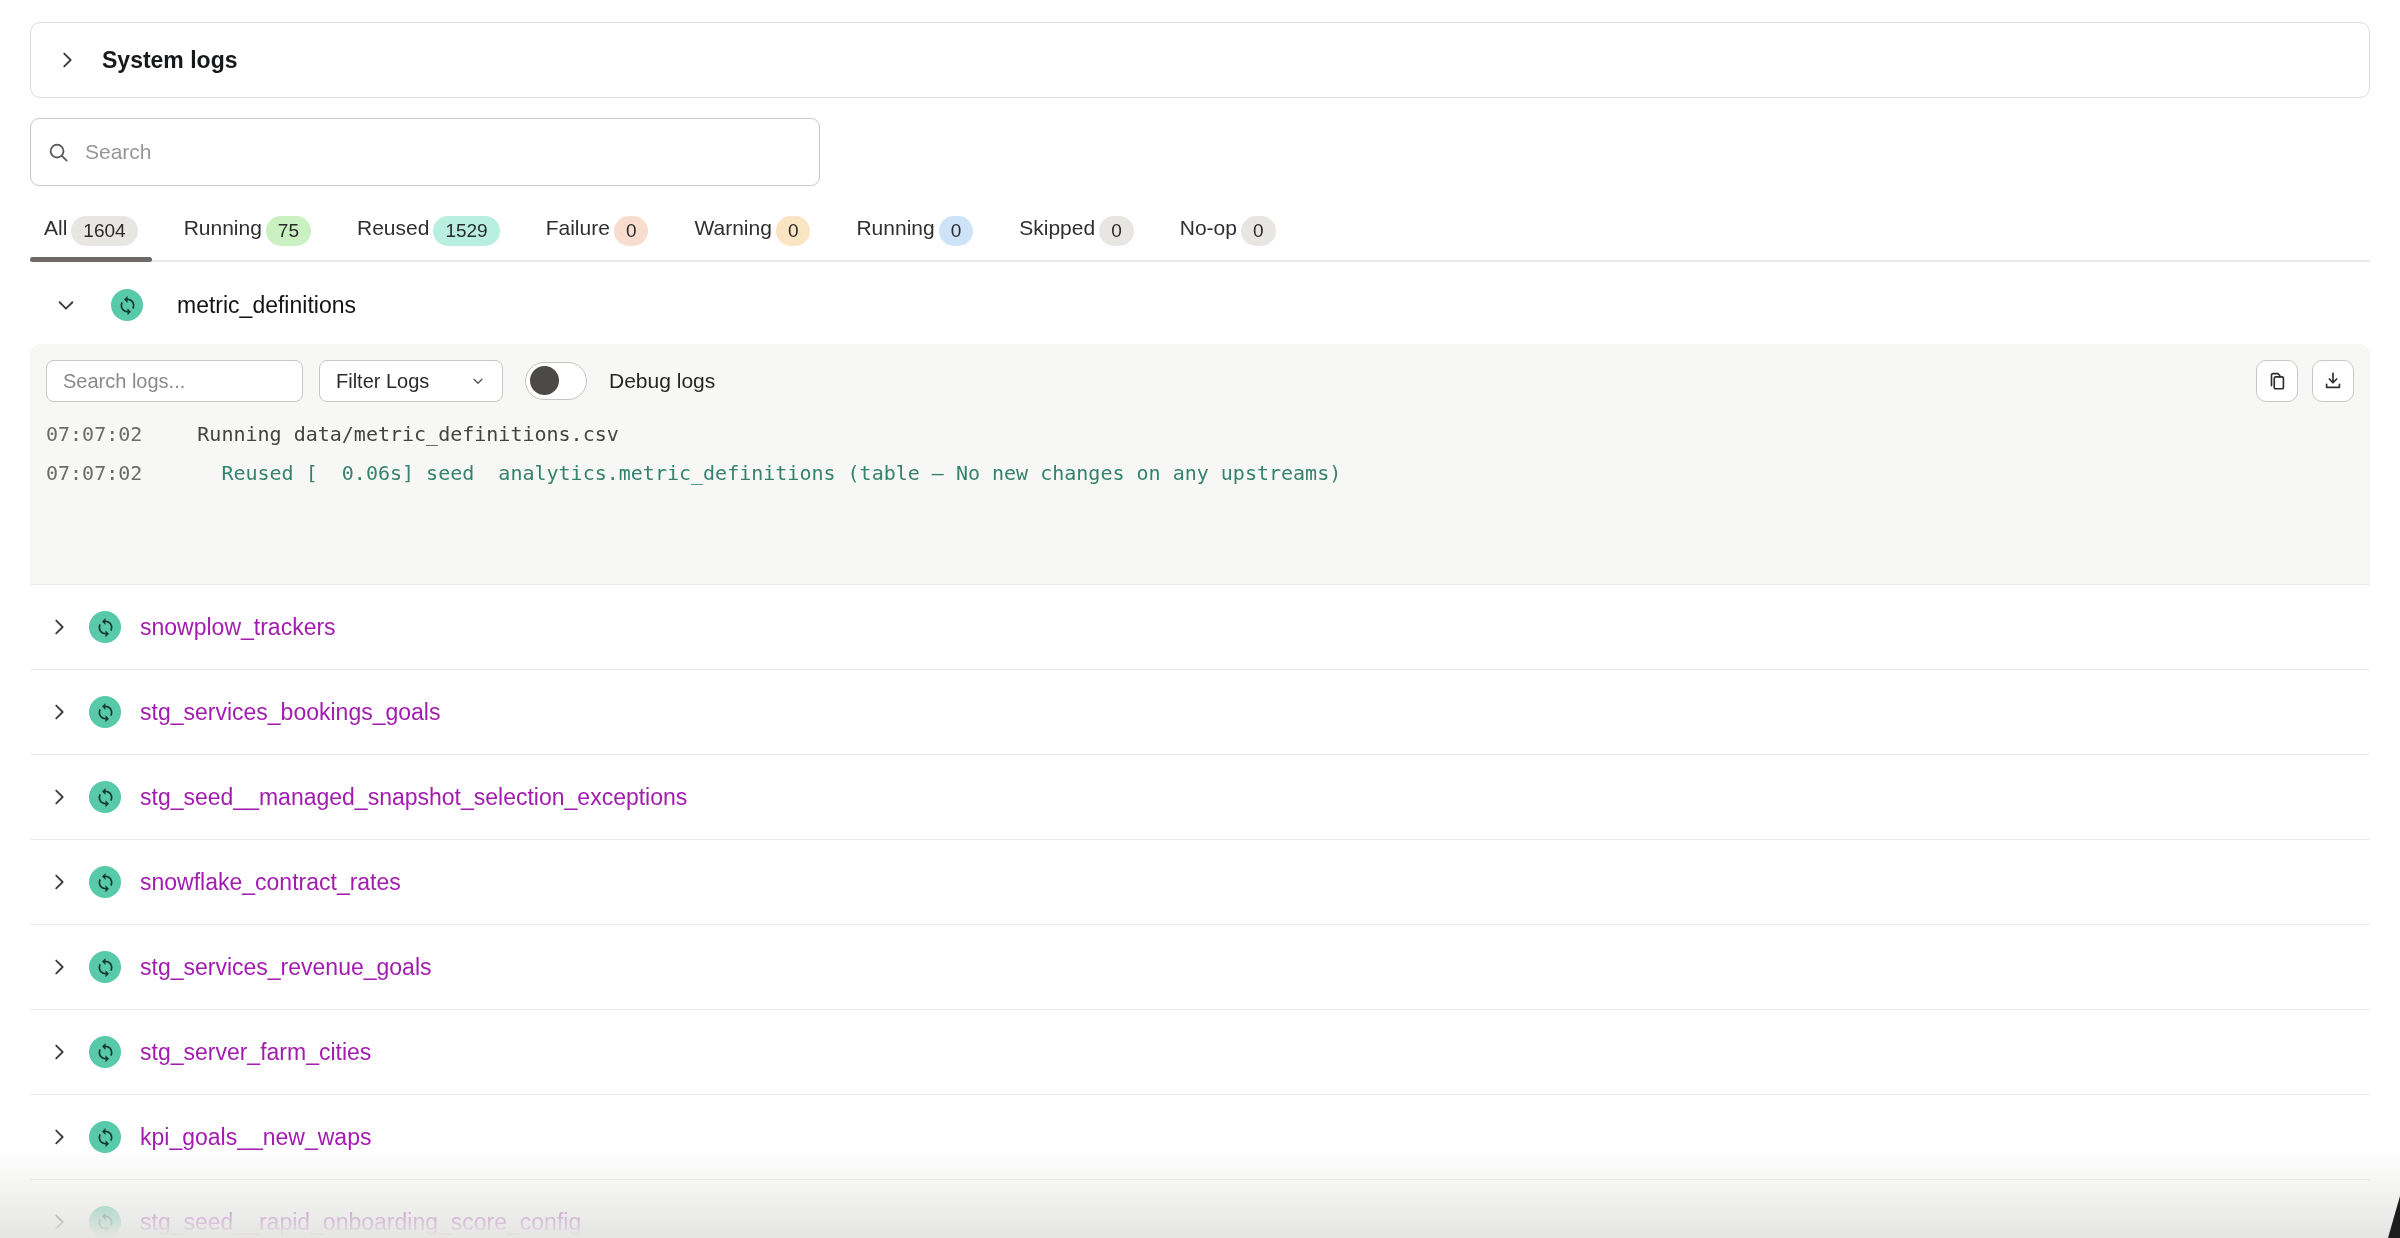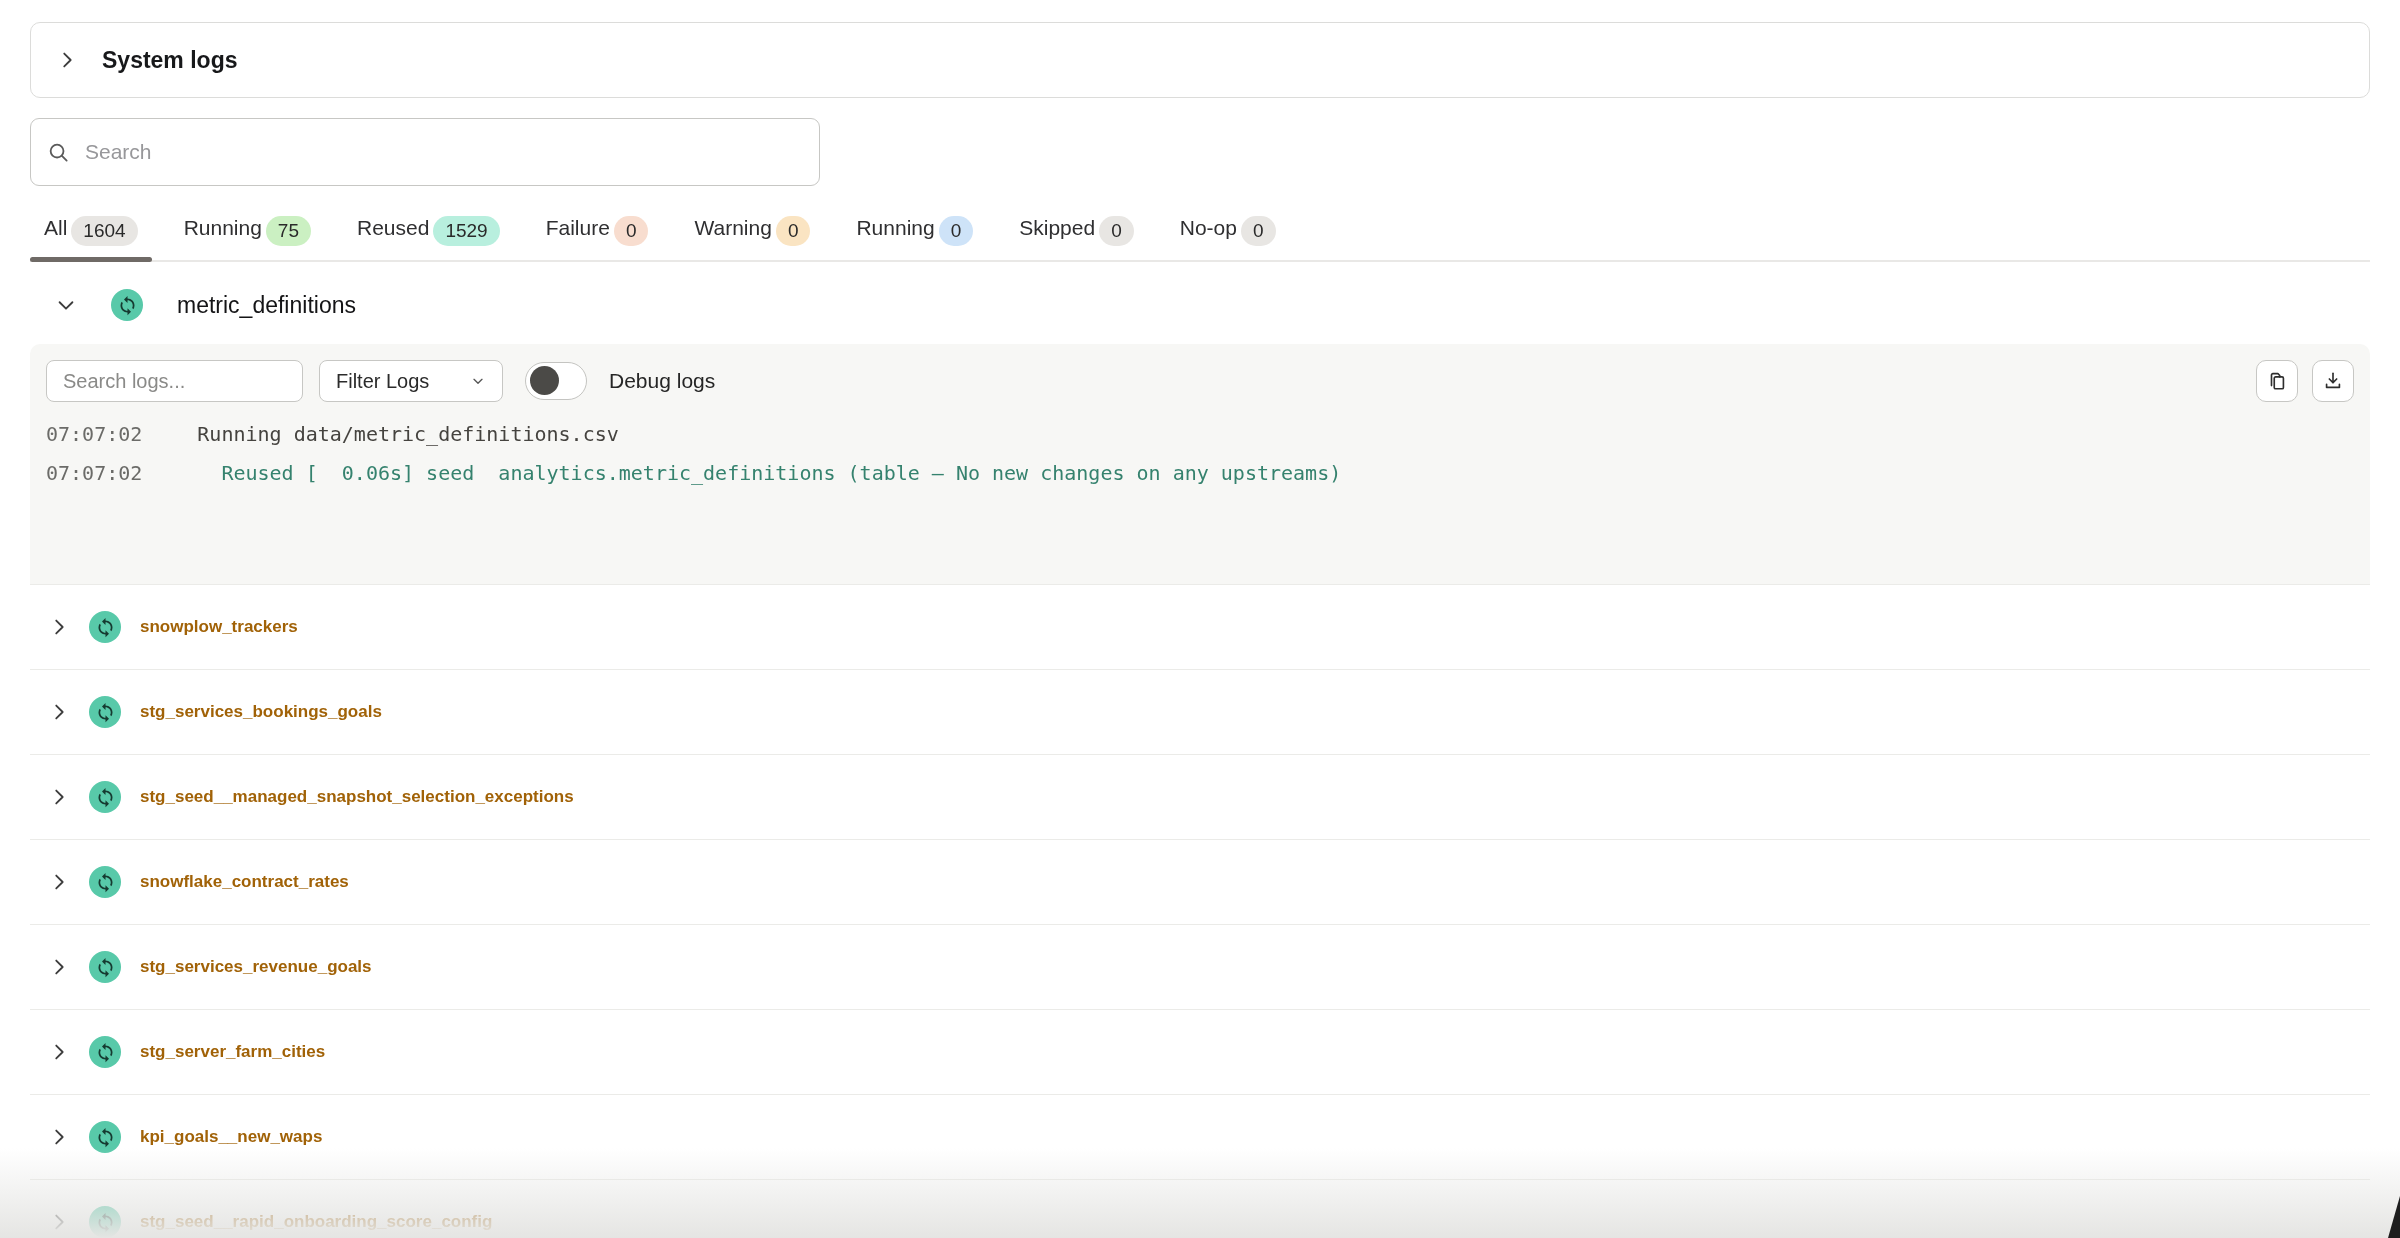--- a/index.html
+++ b/index.html
@@ -103,21 +103,21 @@
   .log-time { color: #6b6b68; margin-right: 55px; }
   .log-msg { color: #45433f; }
 
   
   .section-list { margin: 0 30px; }
   .row {
     height: 85px; border-top: 1px solid #ebebe8;
     display: flex; align-items: center; gap: 19px; padding-left: 18px; cursor: pointer;
     background: #fff;
   }
-  .row-label { font-size: 17px; font-weight: 700; color: #a16207; }
+  .row-label { font-size: 23px; font-weight: 400; color: #a21caf; }
 
   
   .bottom-fade {
     position: absolute; left: 0; right: 0; bottom: 0; height: 90px;
     background: linear-gradient(to bottom, rgba(236,236,234,0), #e5e5e3);
     pointer-events: none; z-index: 5;
   }
   .corner-artifact {
     position: absolute; right: 0; bottom: 0; width: 12px; height: 42px;
     background: #1d1d1d; clip-path: polygon(100% 0, 100% 100%, 0 100%);

